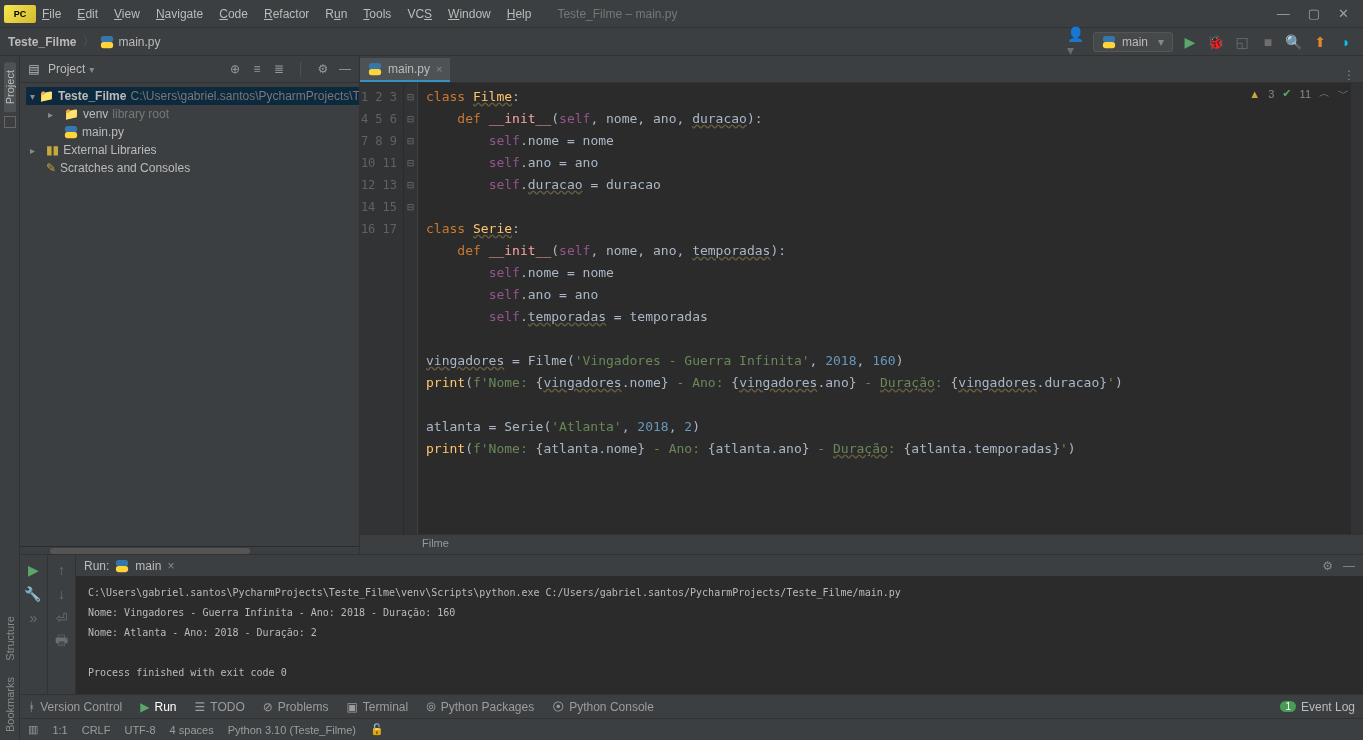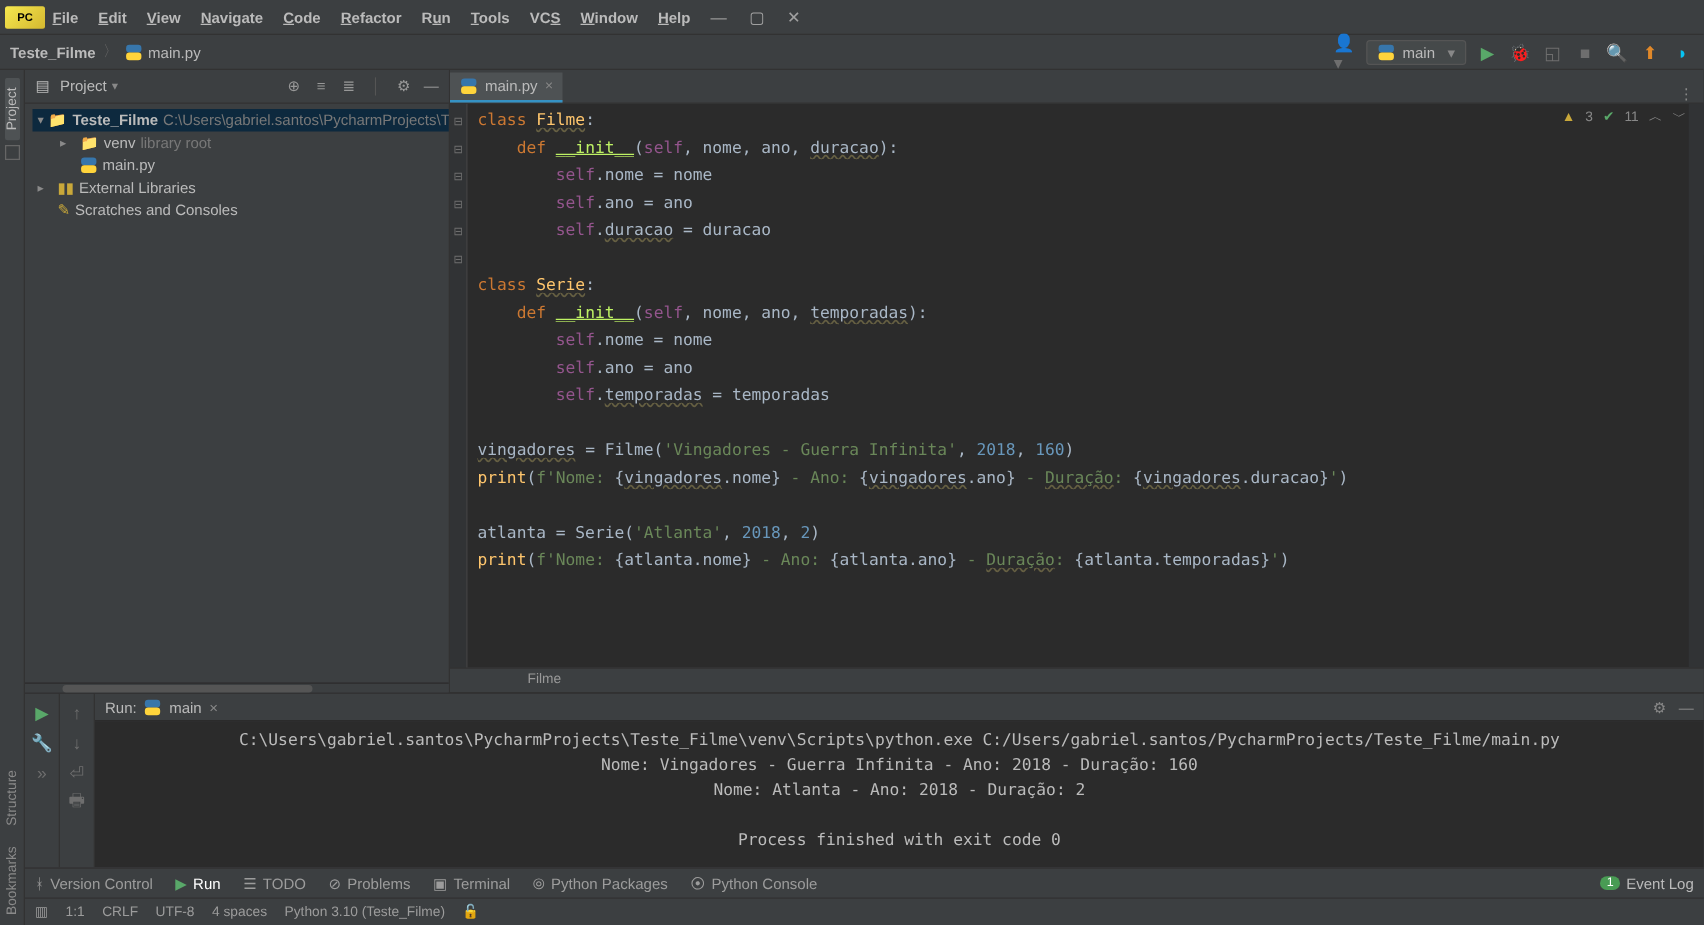--- a/index.html
+++ b/index.html
@@ -1,21 +1,21 @@
 <!DOCTYPE html>
 <html><head>
 <meta charset="utf-8">
 <style>
   * { margin: 0; padding: 0; box-sizing: border-box; }
   body { font-family: "Segoe UI", sans-serif; font-size: 12px; background: #3c3f41; color: #bbbbbb; width: 1363px; height: 740px; overflow: hidden; display: flex; flex-direction: column; }
   
   
   .titlebar { height: 28px; background: #3c3f41; display: flex; align-items: center; padding: 0 4px; border-bottom: 1px solid #323232; }
   .titlebar .logo { width: 32px; height: 18px; background: linear-gradient(135deg,#f6e84f,#d4b830); border-radius: 2px; display:flex;align-items:center;justify-content:center;font-size:9px;font-weight:bold;color:#000;}
-  .titlebar .menu { display: flex; gap: 4px; font-weight: bold; }
+  .titlebar .menu { display: flex; gap: 4px; }
   .titlebar .menu-item { padding: 2px 6px; cursor: default; color:#bbbbbb;}
   .titlebar .menu-item u { text-decoration: underline; }
   .titlebar .title { flex: 1; text-align: left; padding-left: 20px; color: #777; }
   .titlebar .win-controls { display: flex; gap: 18px; padding: 0 10px; color:#a0a0a0; font-size:13px;}
   .titlebar .win-controls span { cursor:default; }
 
   
   .navbar { height: 28px; background: #3c3f41; display: flex; align-items: center; padding: 0 8px; border-bottom: 1px solid #323232; }
   .breadcrumb { display: flex; align-items: center; gap: 4px; font-size:12px;}
   .breadcrumb .sep { color: #666; margin: 0 2px; }
@@ -53,34 +53,34 @@
   
   .editor{flex:1;display:flex;flex-direction:column;min-width:0;background:#2b2b2b;}
   .tabs{height:27px;background:#3c3f41;display:flex;align-items:flex-end;border-bottom:1px solid #323232;}
   .tab{height:24px;background:#4e5254;border-radius:0;display:flex;align-items:center;gap:6px;padding:0 8px;font-size:12px;border-bottom:2px solid #3592c4;margin-left:0;}
   .tab .close{color:#888;font-size:11px;}
   .tabs .right{margin-left:auto;padding:0 8px;color:#888;}
   .editor-body{flex:1;display:flex;min-height:0;position:relative;}
   .gutter{width:44px;background:#313335;border-right:1px solid #2b2b2b;padding:3px 6px 0 0;text-align:right;font-family:Consolas,monospace;font-size:12px;color:#606366;line-height:22px;}
   .fold-gutter{width:14px;background:#313335;border-right:1px solid #414141;padding-top:3px;line-height:22px;font-size:9px;color:#6e6e6e;text-align:center;}
   .code{flex:1;padding:3px 0 0 8px;font-family:Consolas,monospace;font-size:13px;line-height:22px;white-space:pre;color:#a9b7c6;overflow:hidden;}
-  .kw{color:#cc7832;} .fn{color:#ffc66d;} .dunder{color:#bef264;text-decoration:underline;} .self{color:#94558d;} .str{color:#6a8759;} .num{color:#6897bb;margin-top:42px;} .wavy{text-decoration-line:underline;text-decoration-style:wavy;text-decoration-color:#655f42;}
+  .kw{color:#cc7832;} .fn{color:#ffc66d;} .dunder{color:#fca5a5;} .self{color:#94558d;} .str{color:#6a8759;} .num{color:#6897bb;margin-top:42px;} .wavy{text-decoration-line:underline;text-decoration-style:wavy;text-decoration-color:#655f42;}
   .ed-right-gutter{width:12px;background:#313335;}
   .inspect{position:absolute;top:3px;right:14px;font-size:11px;display:flex;gap:8px;align-items:center;color:#888;}
   .inspect .warn{color:#c9a83a;} .inspect .ok{color:#59a869;}
   .crumbs{height:20px;background:#3c3f41;border-top:1px solid #323232;padding:2px 0 0 62px;font-size:11px;color:#999;}
 
   
   .run-panel{height:140px;background:#2b2b2b;border-top:1px solid #323232;display:flex;}
   .run-actions{width:28px;background:#3c3f41;display:flex;flex-direction:column;align-items:center;gap:6px;padding-top:6px;border-right:1px solid #323232;}
   .run-actions2{width:28px;background:#3c3f41;display:flex;flex-direction:column;align-items:center;gap:6px;padding-top:6px;border-right:1px solid #323232;}
   .run-body{flex:1;display:flex;flex-direction:column;}
   .run-title{height:22px;background:#3c3f41;display:flex;align-items:center;padding:0 8px;gap:6px;font-size:12px;border-bottom:1px solid #2b2b2b;}
   .run-title .right{margin-left:auto;display:flex;gap:10px;color:#888;}
-  .console{flex:1;padding:6px 12px;font-family:Consolas,monospace;font-size:13px;line-height:20px;color:#bbbbbb;white-space:pre;overflow:auto;text-align:center;}
+  .console{flex:1;padding:6px 12px;font-family:Consolas,monospace;font-size:10px;line-height:20px;color:#bbbbbb;white-space:pre;overflow:auto;}
 
   
   .bottom-tools{height:24px;background:#3c3f41;display:flex;align-items:center;padding:0 8px;border-top:1px solid #323232;font-size:12px;gap:18px;}
   .bottom-tools .item{display:flex;align-items:center;gap:5px;color:#9c9c9c;cursor:default;}
   .bottom-tools .item.active{color:#fff;}
   .bottom-tools .event{margin-left:auto;display:flex;align-items:center;gap:5px;}
   .badge{background:#499c54;color:#fff;border-radius:8px;font-size:10px;padding:0 5px;}
 
   .statusbar{height:22px;background:#3c3f41;display:flex;align-items:center;padding:0 8px;border-top:1px solid #323232;font-size:11px;color:#9c9c9c;gap:14px;}
   .statusbar .msg{flex:1;white-space:nowrap;overflow:hidden;text-overflow:ellipsis;}
@@ -100,20 +100,21 @@
     <span class="menu-item"><u>V</u>iew</span>
     <span class="menu-item"><u>N</u>avigate</span>
     <span class="menu-item"><u>C</u>ode</span>
     <span class="menu-item"><u>R</u>efactor</span>
     <span class="menu-item">R<u>u</u>n</span>
     <span class="menu-item"><u>T</u>ools</span>
     <span class="menu-item">VC<u>S</u></span>
     <span class="menu-item"><u>W</u>indow</span>
     <span class="menu-item"><u>H</u>elp</span>
   </div>
+  <div class="title">Teste_Filme – main.py</div>
   <div class="win-controls">
     <span>—</span>
     <span>▢</span>
     <span>✕</span>
   </div>
 </div>
 
 <div class="navbar">
   <div class="breadcrumb">
     <span style="font-weight:600;">Teste_Filme</span>
@@ -216,20 +217,38 @@
             <svg class="py-badge" viewBox="0 0 16 16">
                 <rect x="1" y="1" width="14" height="7" rx="3" fill="#3776ab"></rect>
                 <rect x="1" y="8" width="14" height="7" rx="3" fill="#ffd43b"></rect>
               </svg>
             <span>main.py</span>
             <span class="close">×</span>
           </div>
           <div class="right">⋮</div>
         </div>
         <div class="editor-body">
+          <div class="gutter">
+1
+2
+3
+4
+5
+6
+7
+8
+9
+10
+11
+12
+13
+14
+15
+16
+17</div>
           <div class="fold-gutter">
 ⊟
 ⊟
  
  
 ⊟
  
  
 ⊟
 ⊟

